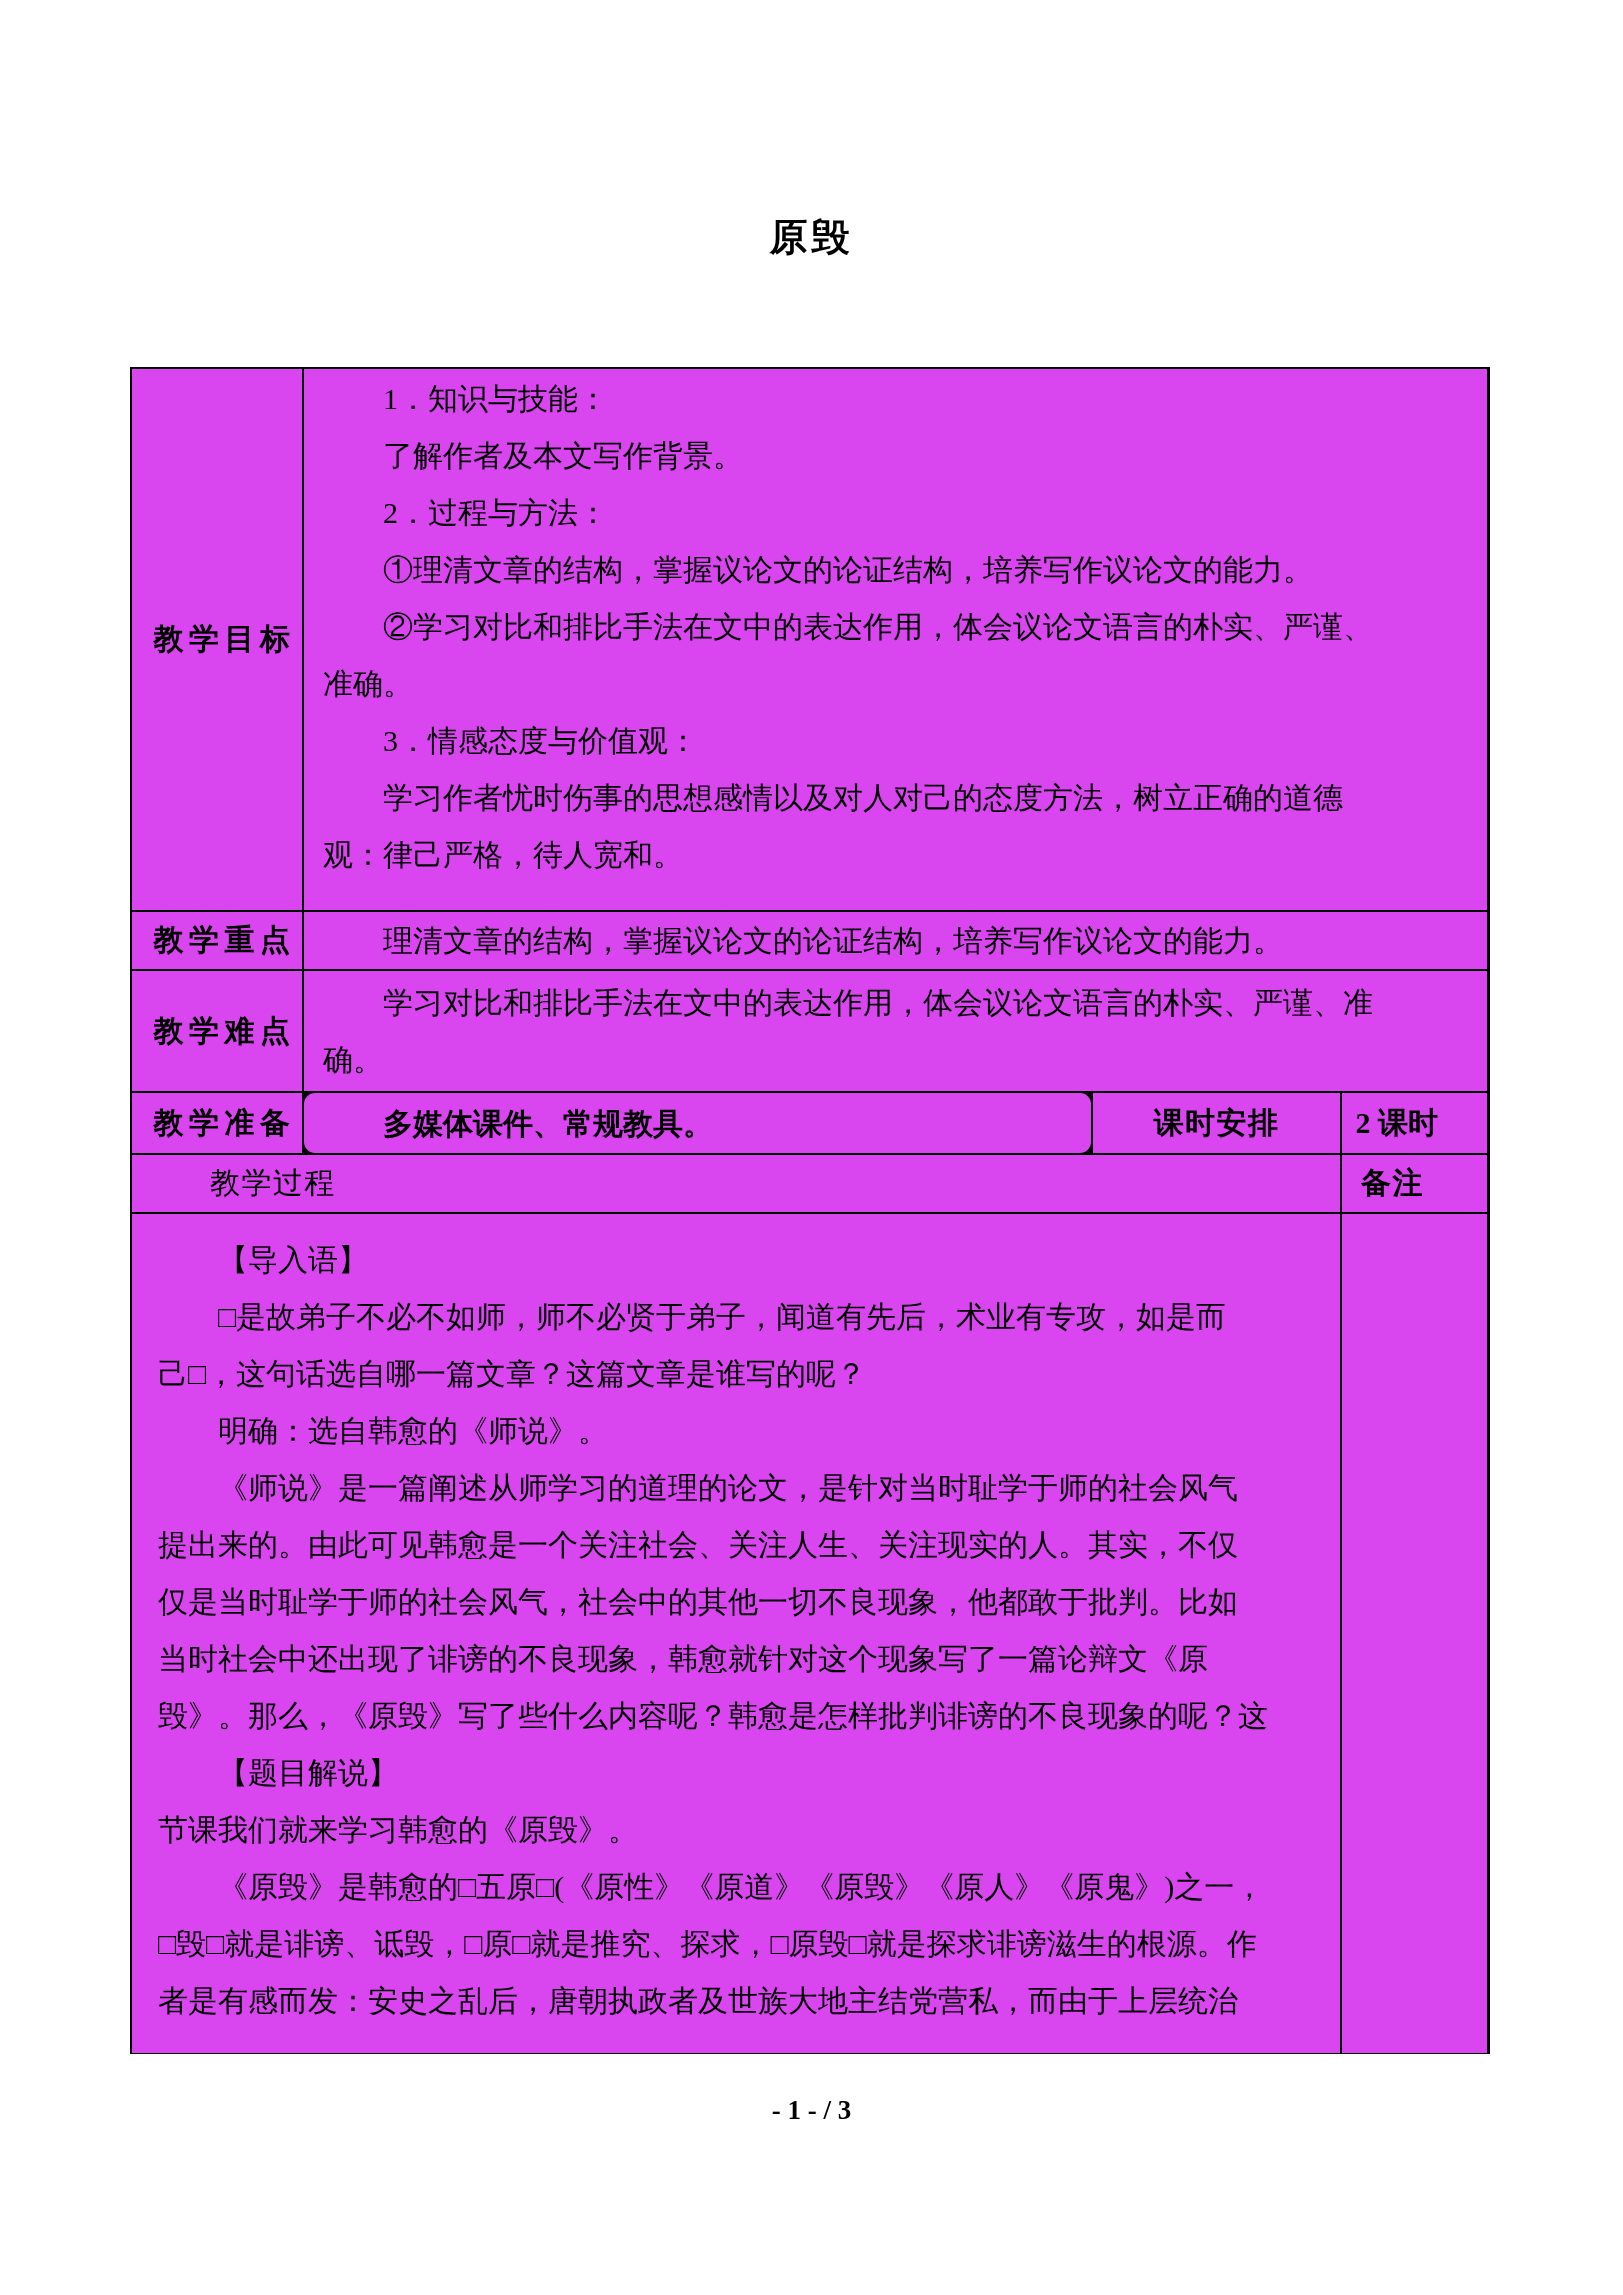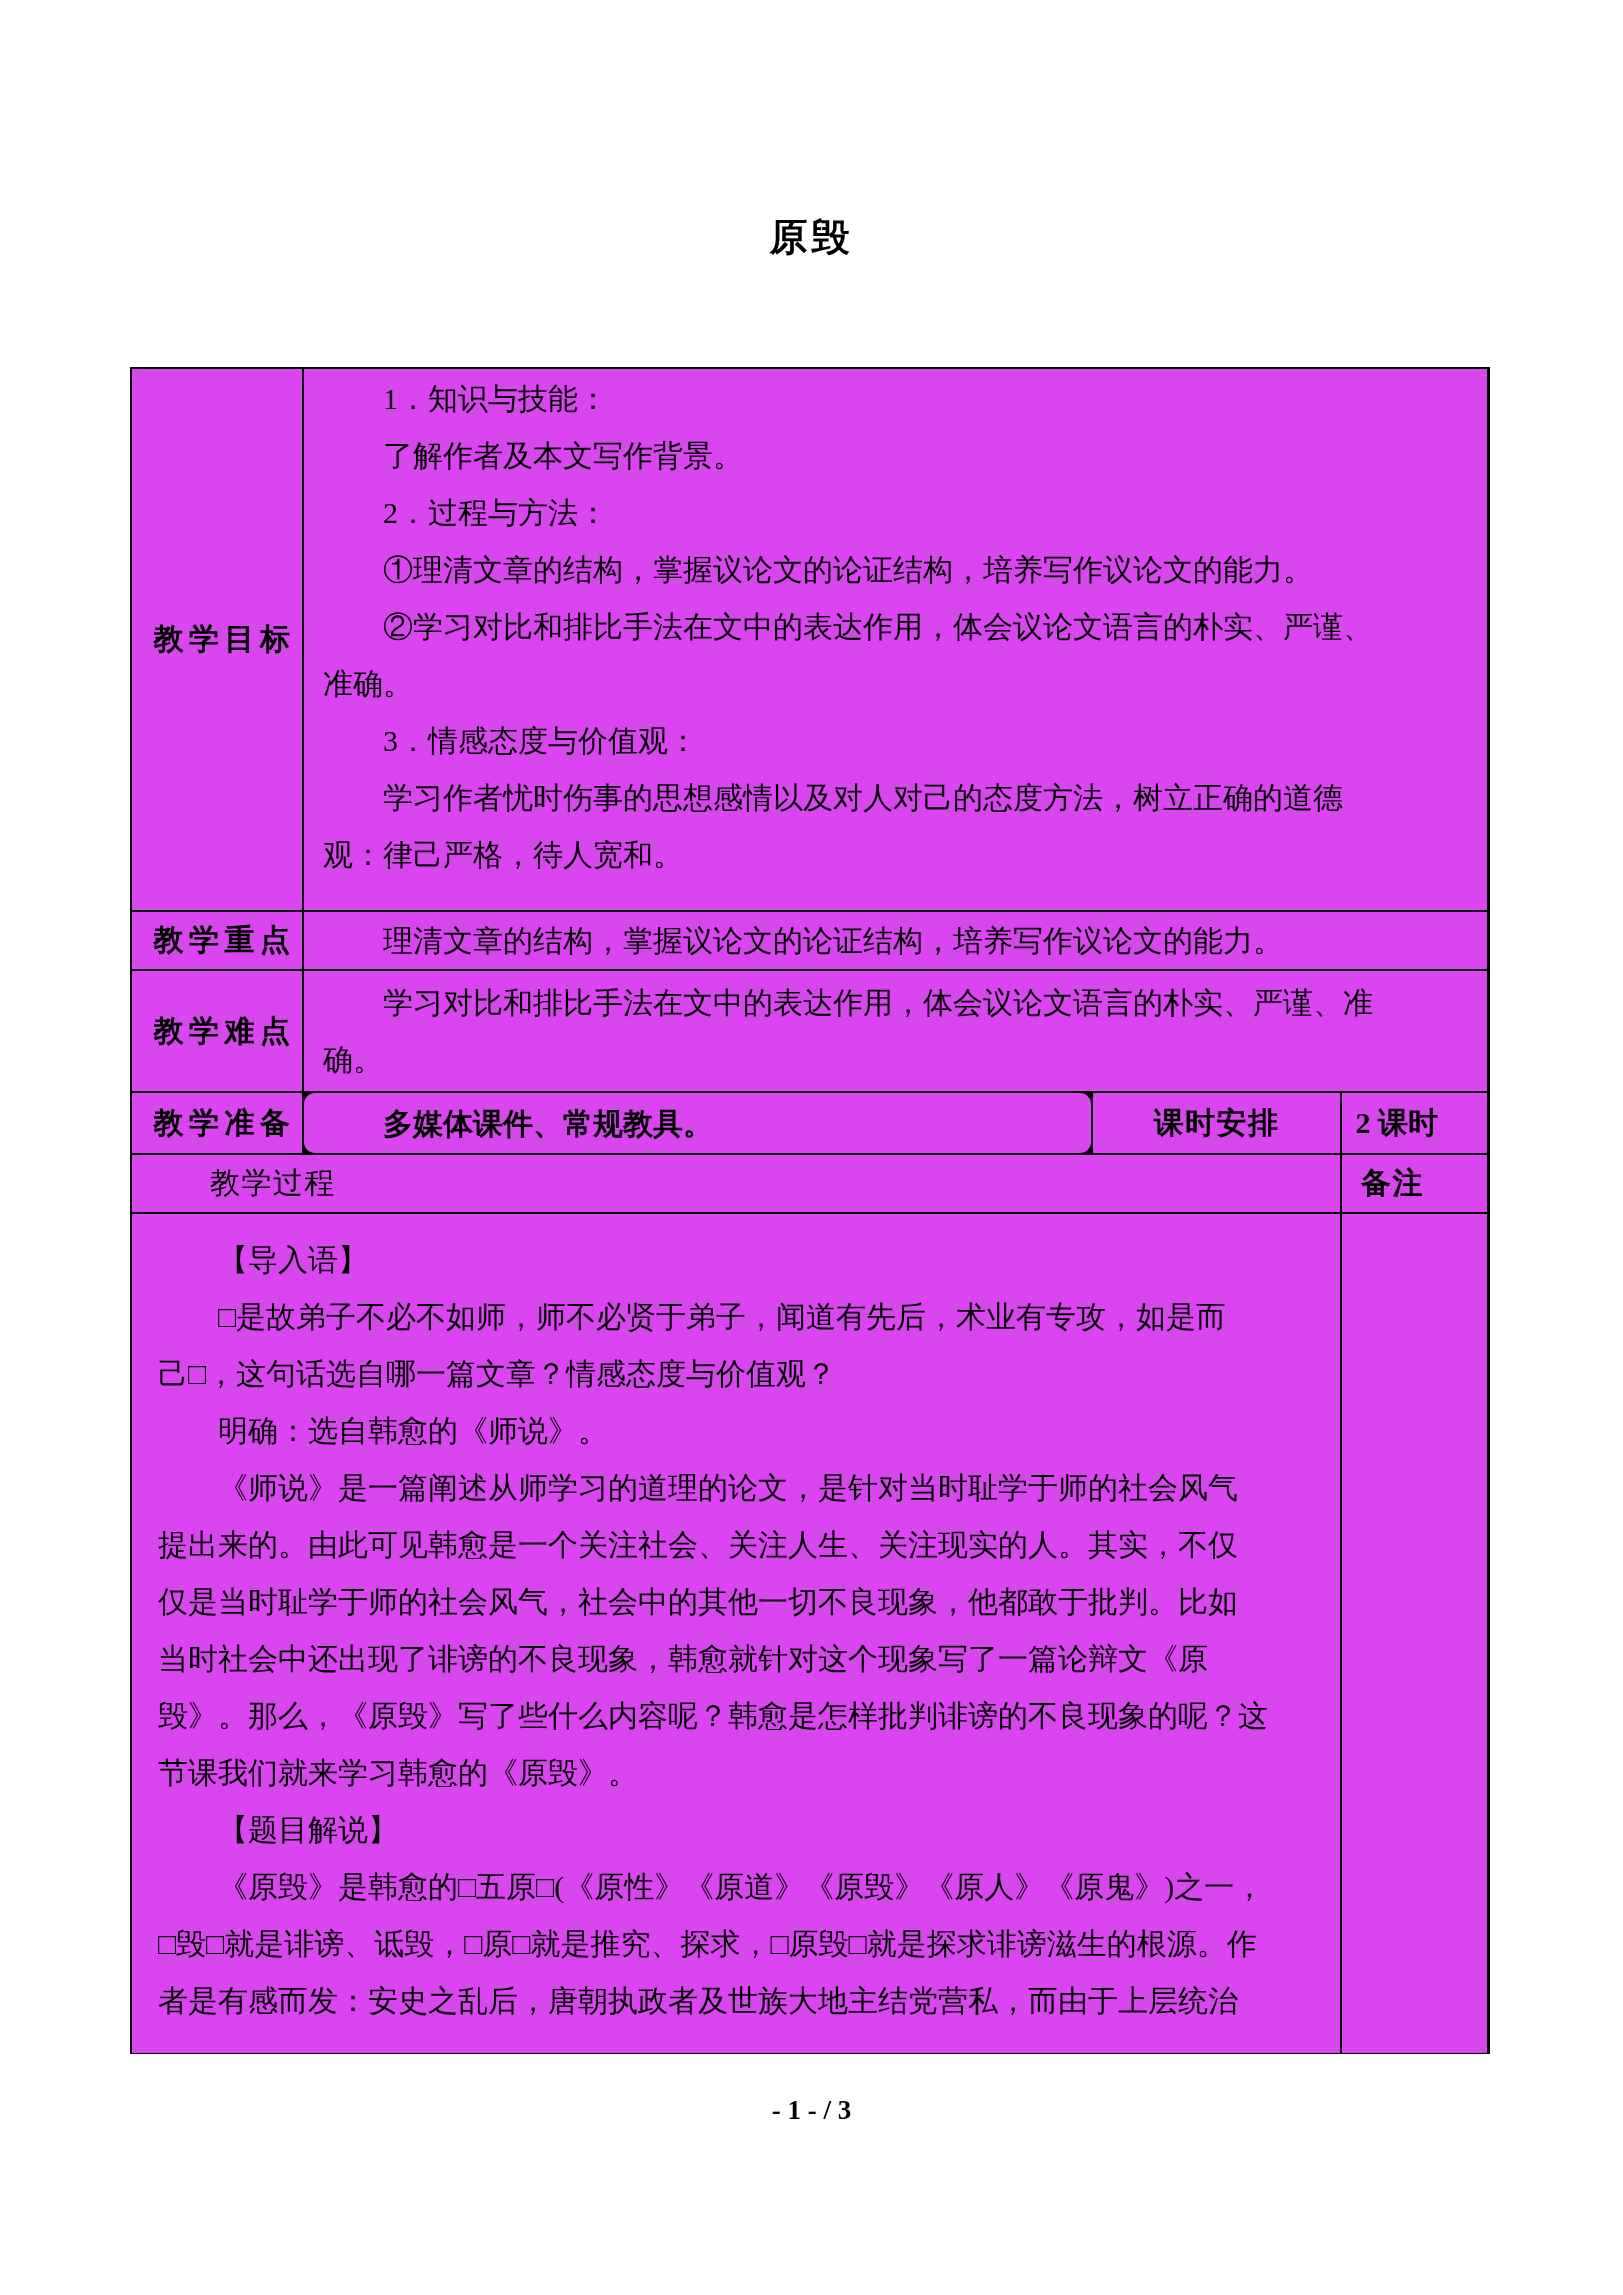--- a/index.html
+++ b/index.html
@@ -158,29 +158,29 @@
     <div class="cell schedule-label-cell">课时安排</div>
     <div class="cell schedule-value-cell">2 课时</div>
 
     <div class="cell span-123 process-cell">教学过程</div>
     <div class="cell remarks-cell">备注</div>
 
     <div class="cell span-123 pad-wide process-content-cell">
 
     <div class="line ind">【导入语】</div>
         <div class="line ind">□是故弟子不必不如师，师不必贤于弟子，闻道有先后，术业有专攻，如是而</div>
-        <div class="line">己□，这句话选自哪一篇文章？情感态度与价值观？</div>
+        <div class="line">己□，这句话选自哪一篇文章？这篇文章是谁写的呢？</div>
         <div class="line ind">明确：选自韩愈的《师说》。</div>
         <div class="line ind">《师说》是一篇阐述从师学习的道理的论文，是针对当时耻学于师的社会风气</div>
         <div class="line">提出来的。由此可见韩愈是一个关注社会、关注人生、关注现实的人。其实，不仅</div>
         <div class="line">仅是当时耻学于师的社会风气，社会中的其他一切不良现象，他都敢于批判。比如</div>
         <div class="line">当时社会中还出现了诽谤的不良现象，韩愈就针对这个现象写了一篇论辩文《原</div>
         <div class="line">毁》。那么，《原毁》写了些什么内容呢？韩愈是怎样批判诽谤的不良现象的呢？这</div>
+        <div class="line ind">【题目解说】</div>
         <div class="line">节课我们就来学习韩愈的《原毁》。</div>
-        <div class="line ind">【题目解说】</div>
         <div class="line ind">《原毁》是韩愈的□五原□(《原性》《原道》《原毁》《原人》《原鬼》)之一，</div>
         <div class="line">□毁□就是诽谤、诋毁，□原□就是推究、探求，□原毁□就是探求诽谤滋生的根源。作</div>
         <div class="line">者是有感而发：安史之乱后，唐朝执政者及世族大地主结党营私，而由于上层统治</div>
       </div>
     <div class="cell"></div>
 
   </div>
 
   <div class="page-footer">- 1 - / 3</div>
 

